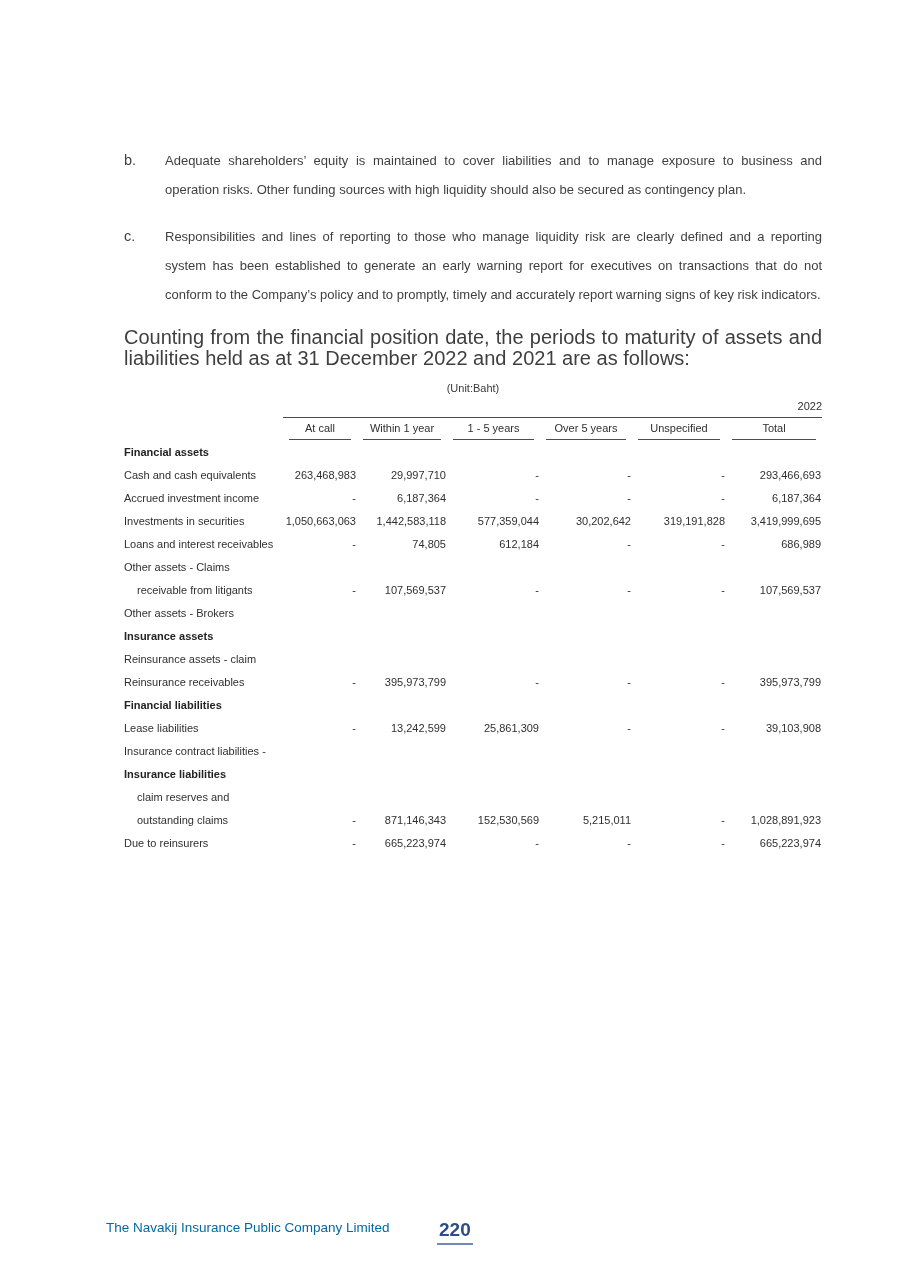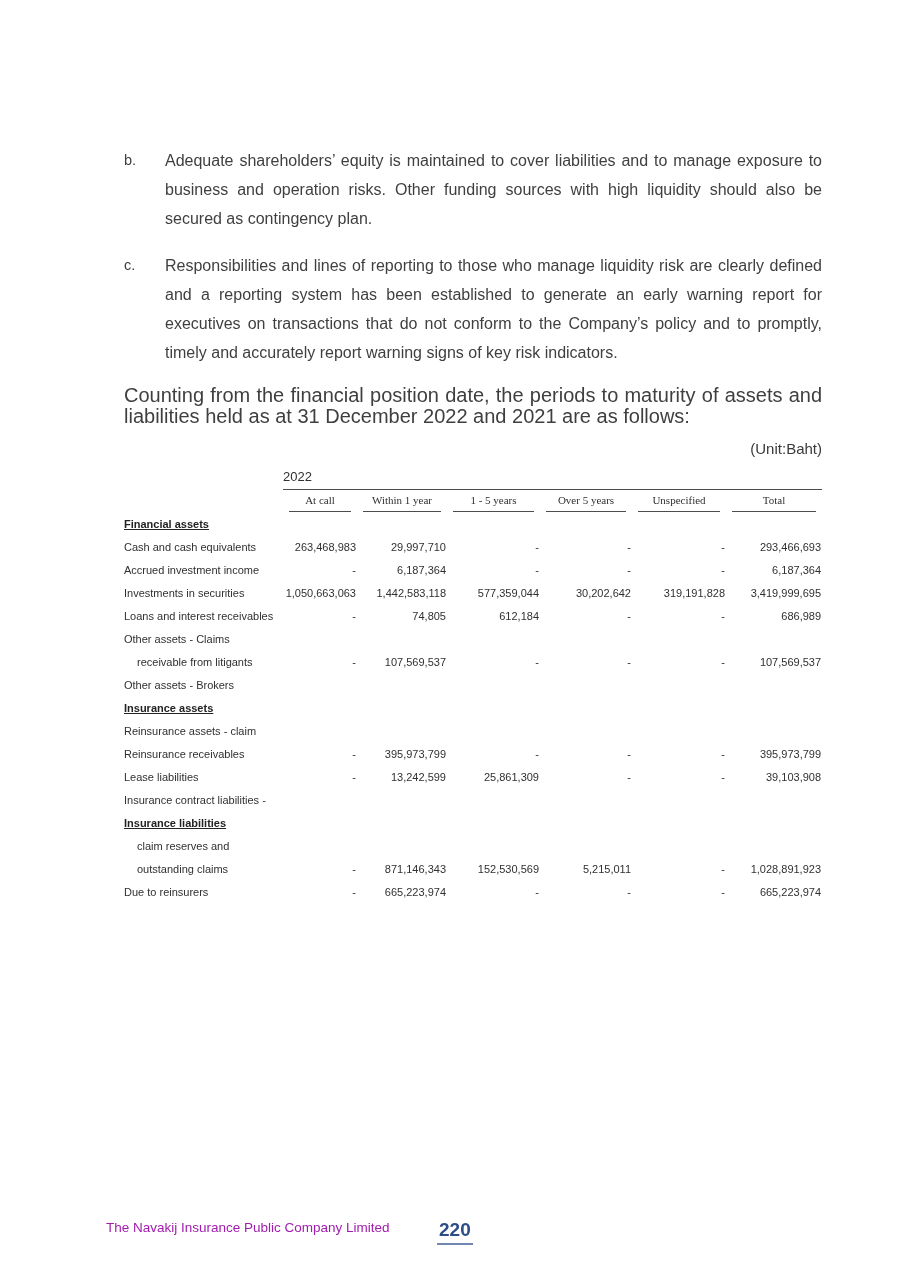--- a/index.html
+++ b/index.html
@@ -8,47 +8,47 @@
     width:906px; height:1280px; position:relative; overflow:hidden;
     font-family:"Liberation Sans", sans-serif;
     color:#3f3f3f;
   }
   .page { position:absolute; inset:0; background:#ffffff; }
   .content { position:absolute; left:124px; top:146px; width:698px; }
 
   
   .para { display:flex; margin-bottom:18px; }
   .para .marker { width:41px; flex:0 0 41px; font-size:14.5px; line-height:29px; }
-  .para .ptext { flex:1; font-size:16px; line-height:29px; text-align:justify; }
+  .para .ptext { flex:1; font-size:13px; line-height:29px; text-align:justify; }
   .intro { font-size:20px; line-height:21px; text-align:justify; margin-top:6px; }
 
   
-  .unit-note { text-align:right; font-size:15px; color:#3a3a3a; margin-top:13px; margin-bottom:9px; }
+  .unit-note { text-align:center; font-size:11px; color:#3a3a3a; margin-top:13px; margin-bottom:3px; }
 
   
   table.maturity { width:698px; border-collapse:collapse; table-layout:fixed; font-size:11px; color:#303030; }
   table.maturity th { font-weight:normal; }
   tr.year-row th.year-span {
-    border-bottom:1px solid #4d4d4d; text-align:left;
-    font-size:13px; padding:3px 0 5px; height:20px; vertical-align:bottom;
-  }
-  tr.cols-row th { padding:0 6px; height:19px; vertical-align:bottom;font-family:Liberation Serif, serif; }
+    border-bottom:1px solid #4d4d4d; text-align:right;
+    font-size:11px; padding:3px 0 5px; height:20px; vertical-align:bottom;
+  }
+  tr.cols-row th { padding:0 6px; height:19px; vertical-align:bottom; }
   tr.cols-row th .hd {
     border-bottom:1px solid #4d4d4d; text-align:center; padding:4px 0 5px; font-size:11px;
   }
   tbody td { height:23px; padding:0; vertical-align:middle; white-space:nowrap; }
   td.lbl { text-align:left; overflow:hidden; }
-  td.lbl.section { font-weight:bold; text-decoration:underline; color:#232323; }
+  td.lbl.section { font-weight:bold; color:#232323; }
   td.lbl.item-indent { padding-left:13px; }
   td.num { text-align:right; padding-right:1px; }
 
   
   .footer { position:absolute; left:0; top:1218px; width:906px; height:26px; }
   .footer .company {
-    position:absolute; left:106px; top:2px; font-size:13.5px; color:#a21caf;
+    position:absolute; left:106px; top:2px; font-size:13.5px; color:#0369a1;
   }
   .footer .pagenum {
     position:absolute; left:437px; top:1px; font-size:19px; font-weight:bold; color:#2E4D87;
     border-bottom:2px solid #7288b0; padding:0 2px 2px;
   }
 </style>
 </head>
 <body>
 
 <div class="page">
@@ -199,20 +199,29 @@
           <tr>
             <td class="lbl item">Reinsurance receivables</td>
             <td class="num">-</td>
             <td class="num">395,973,799</td>
             <td class="num">-</td>
             <td class="num">-</td>
             <td class="num">-</td>
             <td class="num">395,973,799</td>
           </tr>
           <tr>
+            <td class="lbl section">Financial liabilities</td>
+            <td class="num"></td>
+            <td class="num"></td>
+            <td class="num"></td>
+            <td class="num"></td>
+            <td class="num"></td>
+            <td class="num"></td>
+          </tr>
+          <tr>
             <td class="lbl item">Lease liabilities</td>
             <td class="num">-</td>
             <td class="num">13,242,599</td>
             <td class="num">25,861,309</td>
             <td class="num">-</td>
             <td class="num">-</td>
             <td class="num">39,103,908</td>
           </tr>
           <tr>
             <td class="lbl item">Insurance contract liabilities -</td>

